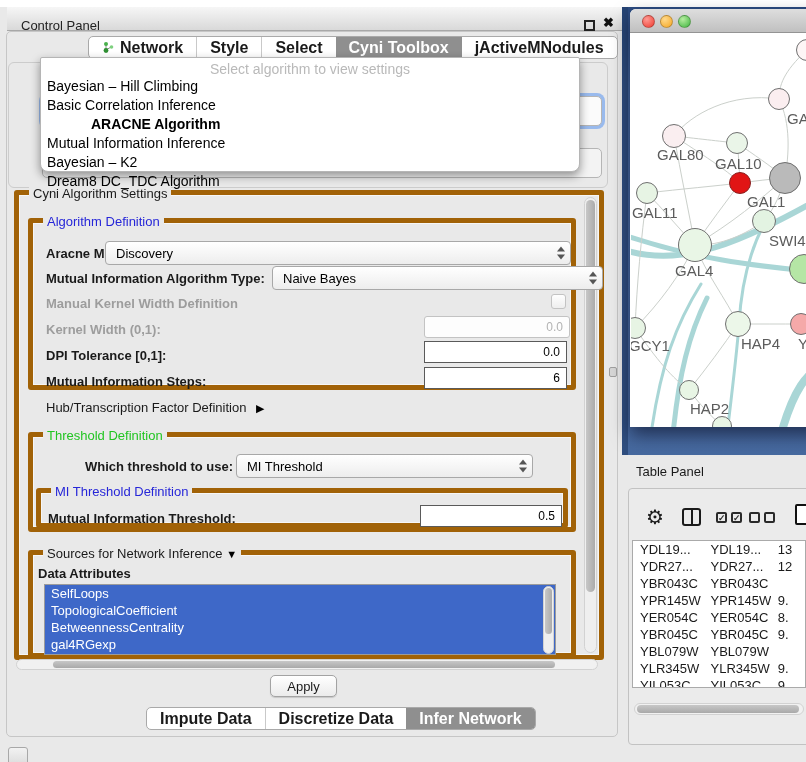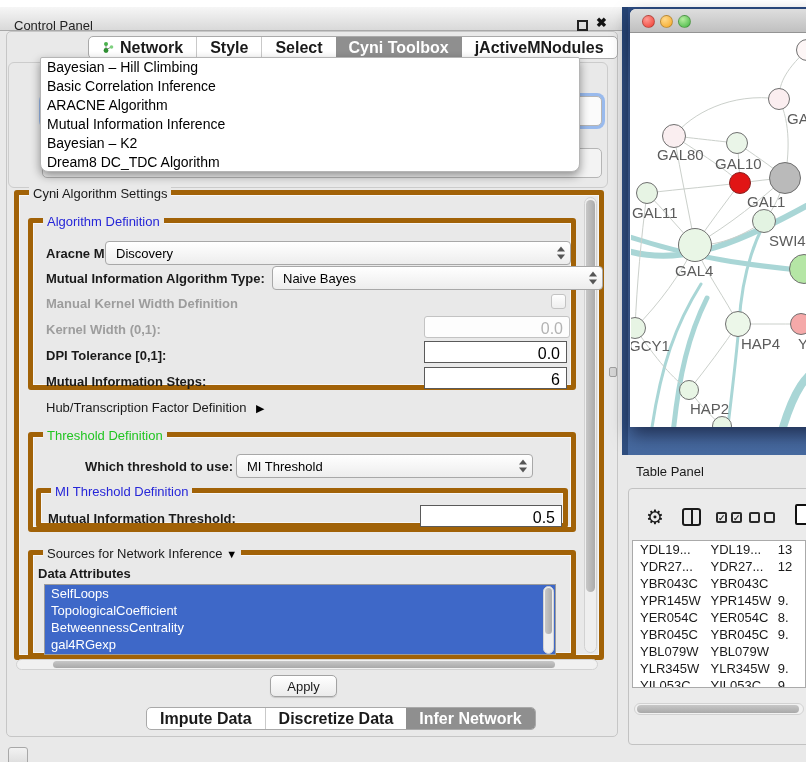--- a/index.html
+++ b/index.html
@@ -3,21 +3,21 @@
 <meta charset="utf-8">
 <style>
   * { margin:0; padding:0; box-sizing:border-box; }
   html,body { width:806px; height:762px; }
   body { position:relative; overflow:hidden; background:#e9e9e9;
          font-family:"Liberation Sans", sans-serif; color:#1a1a1a; }
   .abs { position:absolute; }
 
   
   .top-strip { left:0; top:0; width:806px; height:7px; background:#ffffff; }
-  .cp-titlebar { left:0; top:7px; width:720px; height:24px;
+  .cp-titlebar { left:7px; top:7px; width:720px; height:24px;
     background:linear-gradient(#f6f6f6,#d9d9d9); border-bottom:1px solid #a8a8a8; }
   .cp-title { left:14px; top:11px; font-size:13px; color:#222; }
   .float-icon { left:577px; top:13px; width:11px; height:11px; border:2px solid #222; background:transparent; }
   .close-icon { left:596px; top:8px; font-size:13px; font-weight:bold; color:#111; }
   .cp-body { left:6px; top:31px; width:612px; height:706px; background:#e9e9e9;
     border:1px solid #c6c6c6; border-radius:5px; }
 
   
   .seg-bar { display:flex; align-items:stretch; background:#ffffff;
     border:1px solid #a9a9a9; border-radius:5px; overflow:hidden; height:23px; }
@@ -32,21 +32,21 @@
   
   .sec-panel { left:8px; top:62px; width:600px; height:126px;
     border:1px solid #cccccc; border-radius:6px; background:#e9e9e9; }
   .combo-ghost { position:absolute; background:#fbfbfb; border:1px solid #b5b5b5; border-radius:5px; }
   .focus-ring { box-shadow:0 0 0 3px rgba(100,155,240,.6); }
   .popup { left:40px; top:57px; width:540px; height:115px; background:#ffffff;
     border:1px solid #b5b5b5; border-radius:2px 2px 8px 8px;
     box-shadow:0 4px 10px rgba(0,0,0,.4); z-index:30; }
   .popup-head { text-align:center; color:#b9b9b9; font-size:14px; padding-top:3px; }
   .popup-item { font-size:14px; line-height:19px; padding-left:6px; color:#000; }
-  .popup-item.bold { font-weight:normal; }
+  .popup-item.bold { font-weight:bold;margin-left:44px; }
 
   
   .group { position:absolute; border:5px solid #a16207; border-radius:3px;
     box-shadow:inset 0 0 0 1px rgba(255,255,255,.6); }
   .gtitle { position:absolute; top:-9px; left:10px; background:#e9e9e9;
     padding:0 4px; font-size:13px; white-space:nowrap; }
   .gtitle.blue  { color:#2626d8; }
   .gtitle.green { color:#22c522; }
 
   .lbl { position:absolute; font-size:13px; font-weight:bold; color:#1a1a1a; white-space:nowrap; }
@@ -56,21 +56,21 @@
   .combo { position:absolute; height:24px; background:linear-gradient(#ffffff,#ededed);
     border:1px solid #a8a8a8; border-radius:4px; font-size:13px; }
   .combo-text { position:absolute; left:10px; top:4px; color:#000; }
   .arrows { position:absolute; right:5px; top:50%; width:9px; height:13px; transform:translateY(-50%); }
   .arrows::before { content:""; position:absolute; left:1px; top:0;
     border-left:4px solid transparent; border-right:4px solid transparent; border-bottom:5px solid #555; }
   .arrows::after { content:""; position:absolute; left:1px; bottom:0;
     border-left:4px solid transparent; border-right:4px solid transparent; border-top:5px solid #555; }
 
   .field { position:absolute; height:22px; background:#ffffff; border:1px solid #5a5a5a;
-    font-size:16px; text-align:right; padding:3px 6px 0 0; color:#000; }
+    font-size:12px; text-align:right; padding:3px 6px 0 0; color:#000; }
   .field.dis { border:1px solid #c3c3c3; border-radius:3px; color:#b3b3b3; background:#fdfdfd; }
   .checkbox { position:absolute; width:15px; height:15px; border:1px solid #c3c3c3;
     border-radius:3px; background:linear-gradient(#fefefe,#eeeeee); }
 
   .tri { font-size:11px; color:#000; }
 
   
   .sb-track-v { position:absolute; background:#efefef; border:1px solid #d2d2d2; border-radius:7px; }
   .sb-thumb-v { position:absolute; background:linear-gradient(90deg,#c7c7c7,#ababab); border-radius:6px; }
   .sb-track-h { position:absolute; background:#f1f1f1; border:1px solid #d2d2d2; border-radius:7px; }
@@ -166,20 +166,21 @@
   <div class="seg">
       <span>jActiveMNodules</span>
     </div>
 </div>
 
 <div class="abs sec-panel"></div>
 <div class="combo-ghost focus-ring" style="left:42px; top:96px; width:560px; height:30px;"></div>
 <div class="combo-ghost" style="left:42px; top:148px; width:560px; height:30px; background:#f3f3f3;"></div>
 
 <div class="abs popup">
+  <div class="popup-head">Select algorithm to view settings</div>
   <div class="popup-item">Bayesian – Hill Climbing</div>
   <div class="popup-item">Basic Correlation Inference</div>
   <div class="popup-item bold">ARACNE Algorithm</div>
   <div class="popup-item">Mutual Information Inference</div>
   <div class="popup-item">Bayesian – K2</div>
   <div class="popup-item">Dream8 DC_TDC Algorithm</div>
 </div>
 
 <div class="group" style="left:14px; top:190px; width:590px; height:470px;">
   <span class="gtitle">Cyni Algorithm Settings</span>

